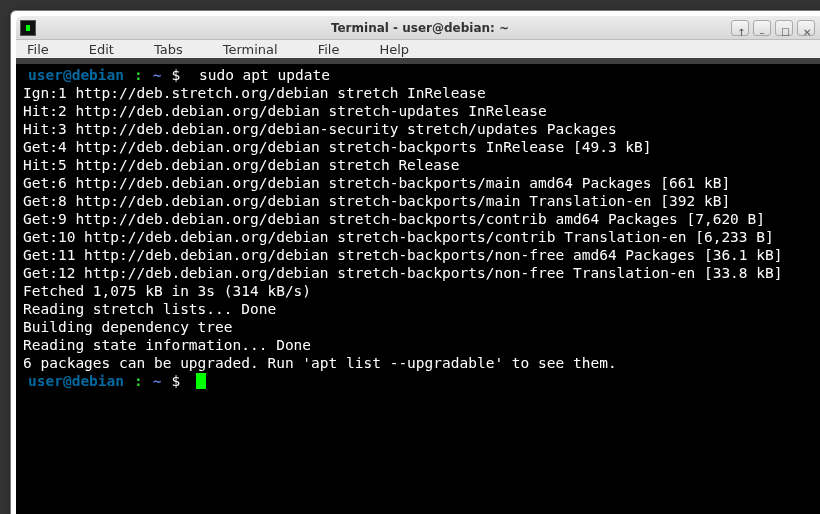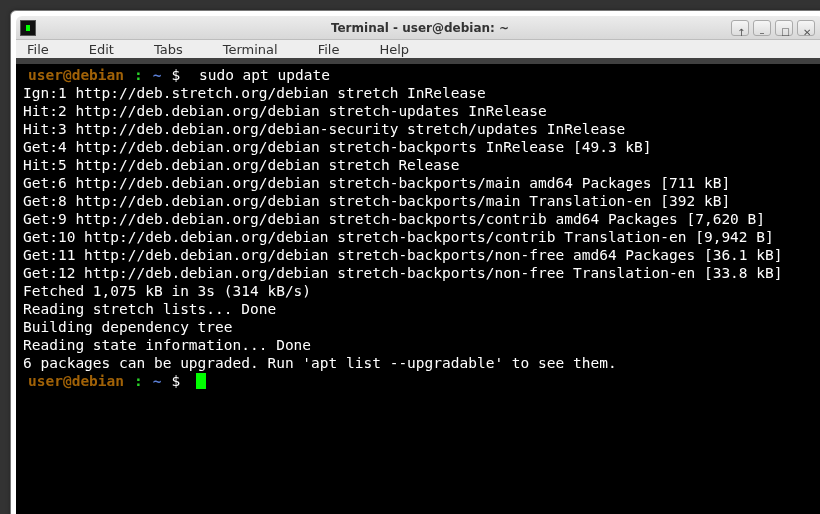--- a/index.html
+++ b/index.html
@@ -84,21 +84,21 @@
     background: #000;
     color: #fff;
     font-family: "DejaVu Sans Mono","Liberation Mono",monospace;
     font-size: 14.5px;
     line-height: 18px;
     padding: 2px 2px;
     overflow: hidden;
     white-space: pre-wrap;
     word-break: break-all;
   }
-  .p-user { color: #a16207; font-weight: bold; text-align: right; }
+  .p-user { color: #0369a1; font-weight: bold; text-align: right; }
   .p-colon { color: #29d329; font-weight: bold; }
   .p-path { color: #5b7fd6; font-weight: bold; }
   .p-dollar { color: #fff; }
   .cursor {
     display: inline-block;
     width: 9px; height: 16px;
     background: #00ff00;
     vertical-align: text-bottom;
     margin-left: 2px;
   }
@@ -124,27 +124,27 @@
     <span class="menuitem">Edit</span>
     <span class="menuitem">Tabs</span>
     <span class="menuitem">Terminal</span>
     <span class="menuitem">File</span>
     <span class="menuitem">Help</span>
   </div>
 
   <div class="terminal"><span><span class="p-user">user@debian</span><span class="p-colon">:</span><span class="p-path">~</span><span class="p-dollar">$</span> <span>sudo apt update</span></span>
 <span>Ign:1 http://deb.stretch.org/debian stretch InRelease</span>
 <span>Hit:2 http://deb.debian.org/debian stretch-updates InRelease</span>
-<span>Hit:3 http://deb.debian.org/debian-security stretch/updates InRelease</span>
+<span>Hit:3 http://deb.debian.org/debian-security stretch/updates Packages</span>
 <span>Get:4 http://deb.debian.org/debian stretch-backports InRelease [49.3 kB]</span>
 <span>Hit:5 http://deb.debian.org/debian stretch Release</span>
-<span>Get:6 http://deb.debian.org/debian stretch-backports/main amd64 Packages [711 kB]</span>
+<span>Get:6 http://deb.debian.org/debian stretch-backports/main amd64 Packages [661 kB]</span>
 <span>Get:8 http://deb.debian.org/debian stretch-backports/main Translation-en [392 kB]</span>
 <span>Get:9 http://deb.debian.org/debian stretch-backports/contrib amd64 Packages [7,620 B]</span>
-<span>Get:10 http://deb.debian.org/debian stretch-backports/contrib Translation-en [9,942 B]</span>
+<span>Get:10 http://deb.debian.org/debian stretch-backports/contrib Translation-en [6,233 B]</span>
 <span>Get:11 http://deb.debian.org/debian stretch-backports/non-free amd64 Packages [36.1 kB]</span>
 <span>Get:12 http://deb.debian.org/debian stretch-backports/non-free Translation-en [33.8 kB]</span>
 <span>Fetched 1,075 kB in 3s (314 kB/s)</span>
 <span>Reading stretch lists... Done</span>
 <span>Building dependency tree</span>
 <span>Reading state information... Done</span>
 <span>6 packages can be upgraded. Run 'apt list --upgradable' to see them.</span>
 <span><span class="p-user">user@debian</span><span class="p-colon">:</span><span class="p-path">~</span><span class="p-dollar">$</span> <span class="cursor"></span></span></div>
 
 </div>

